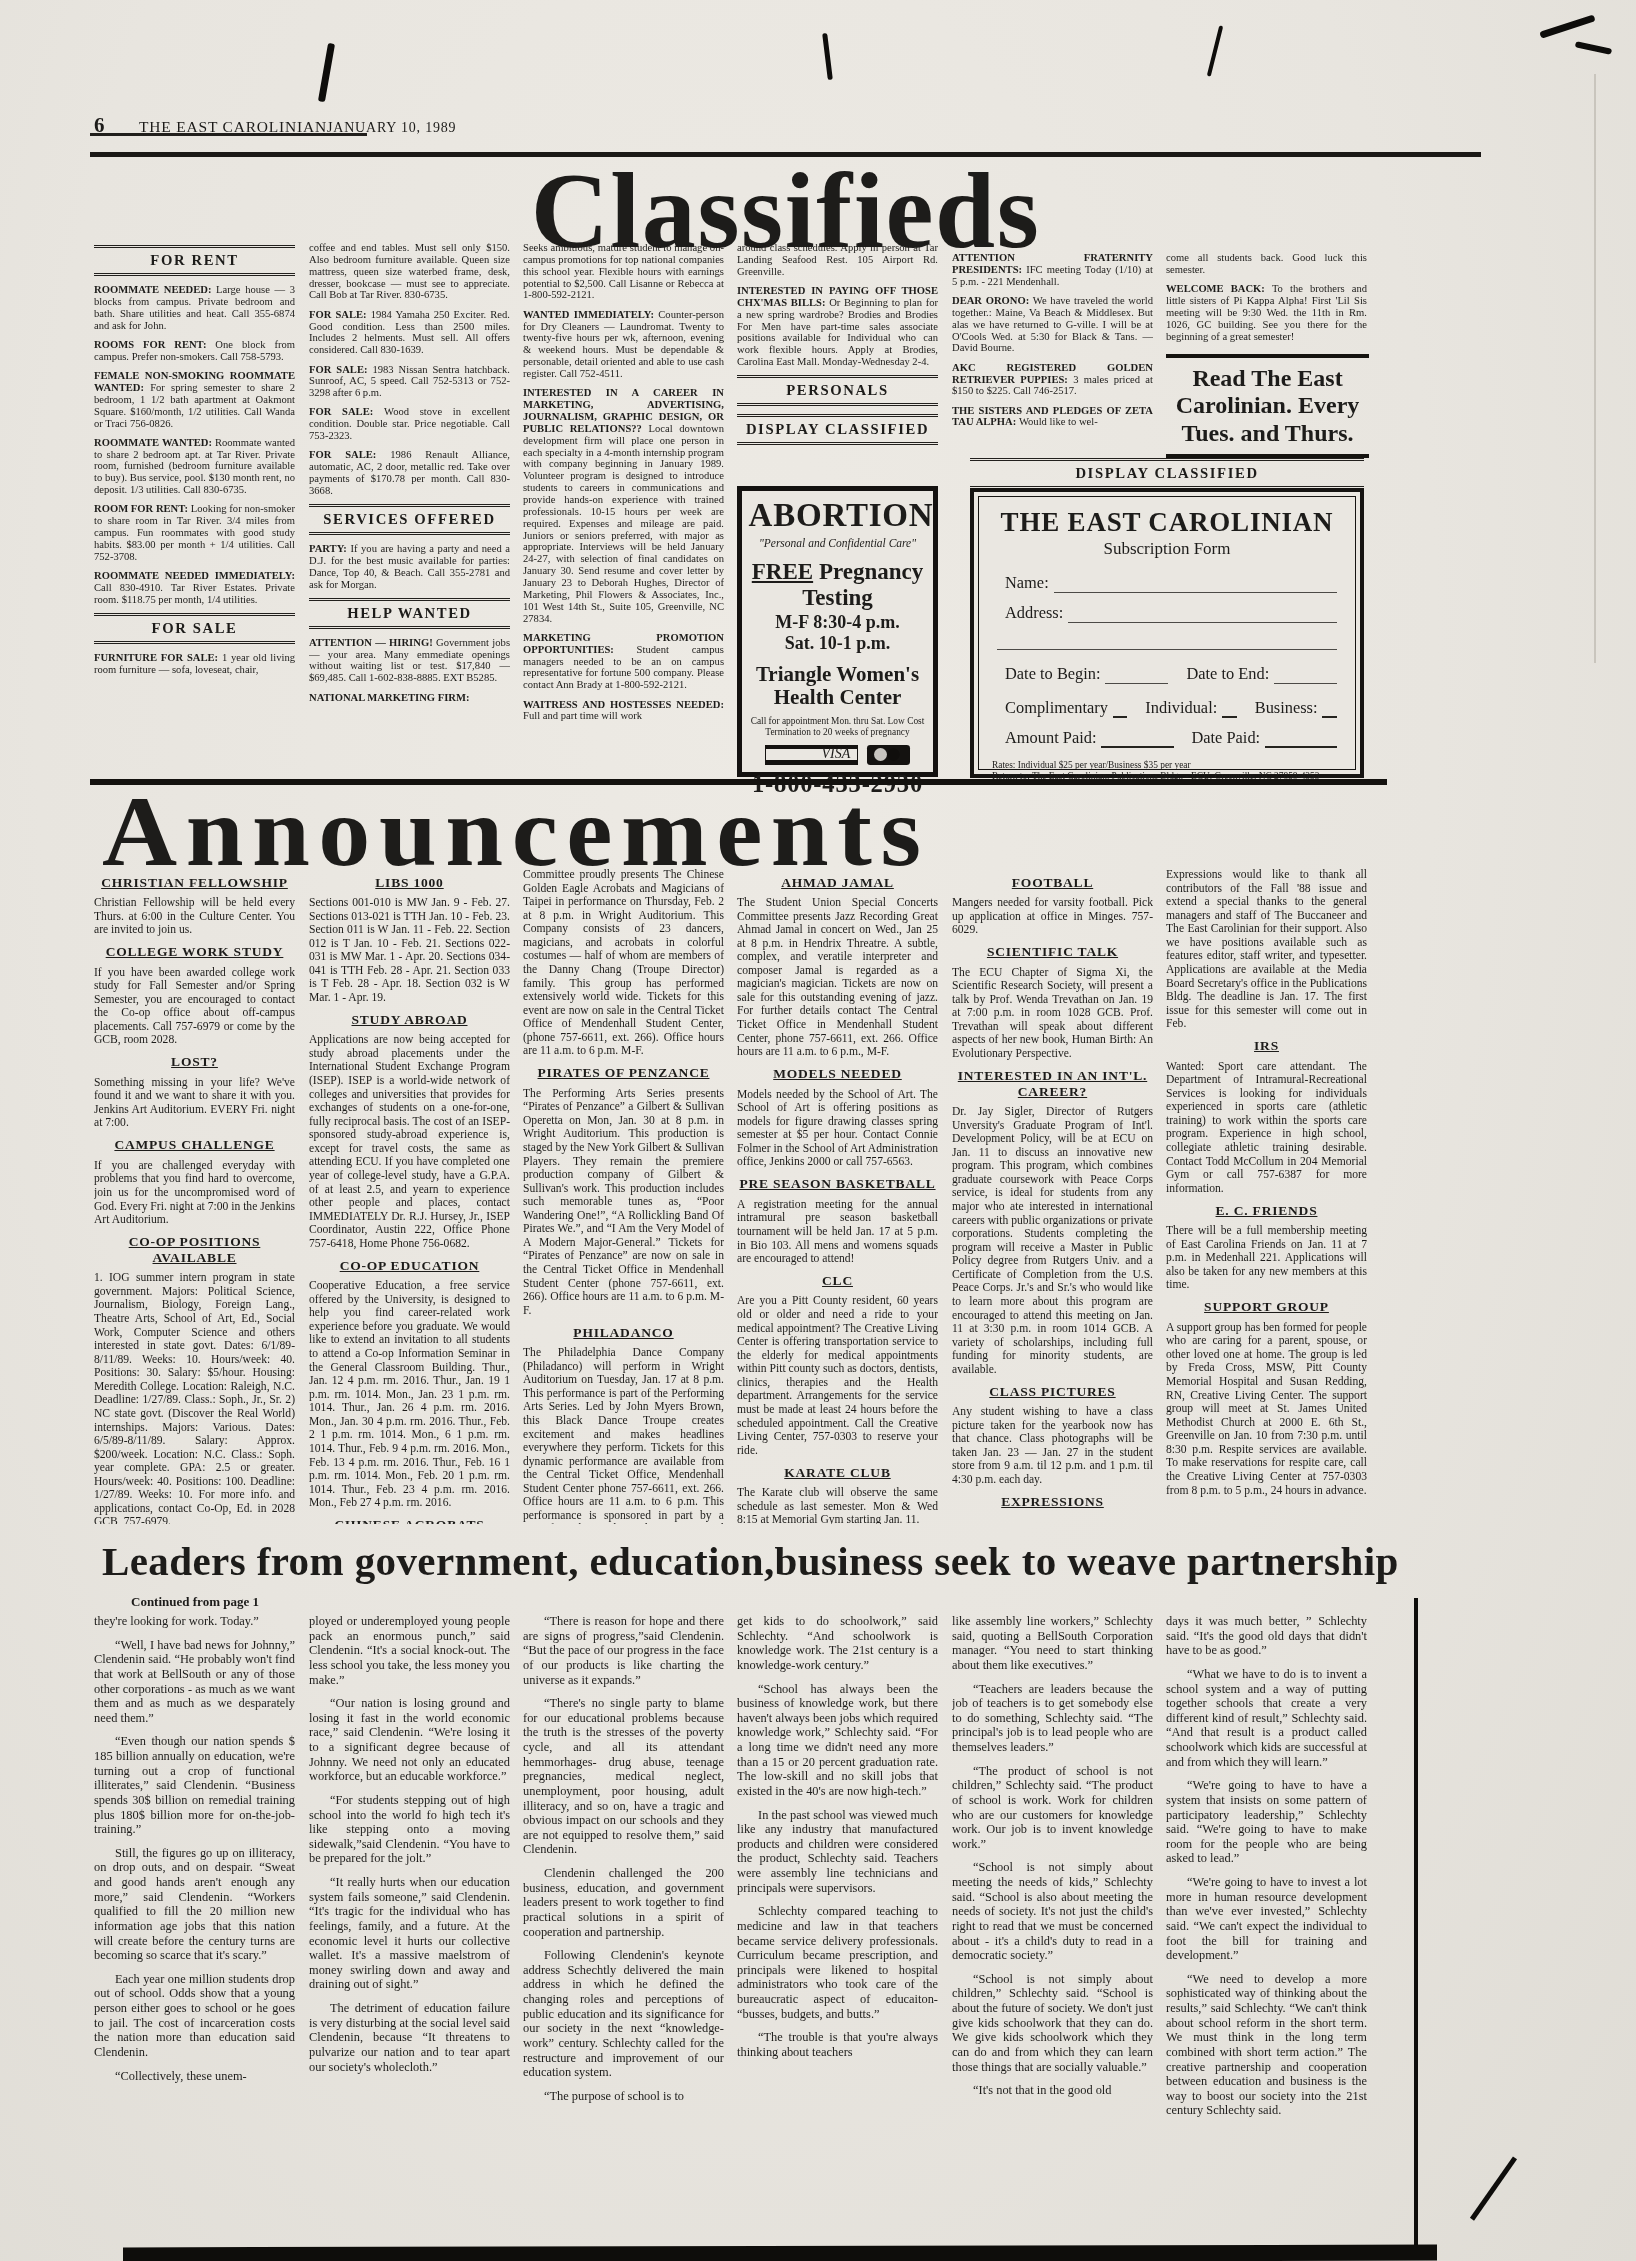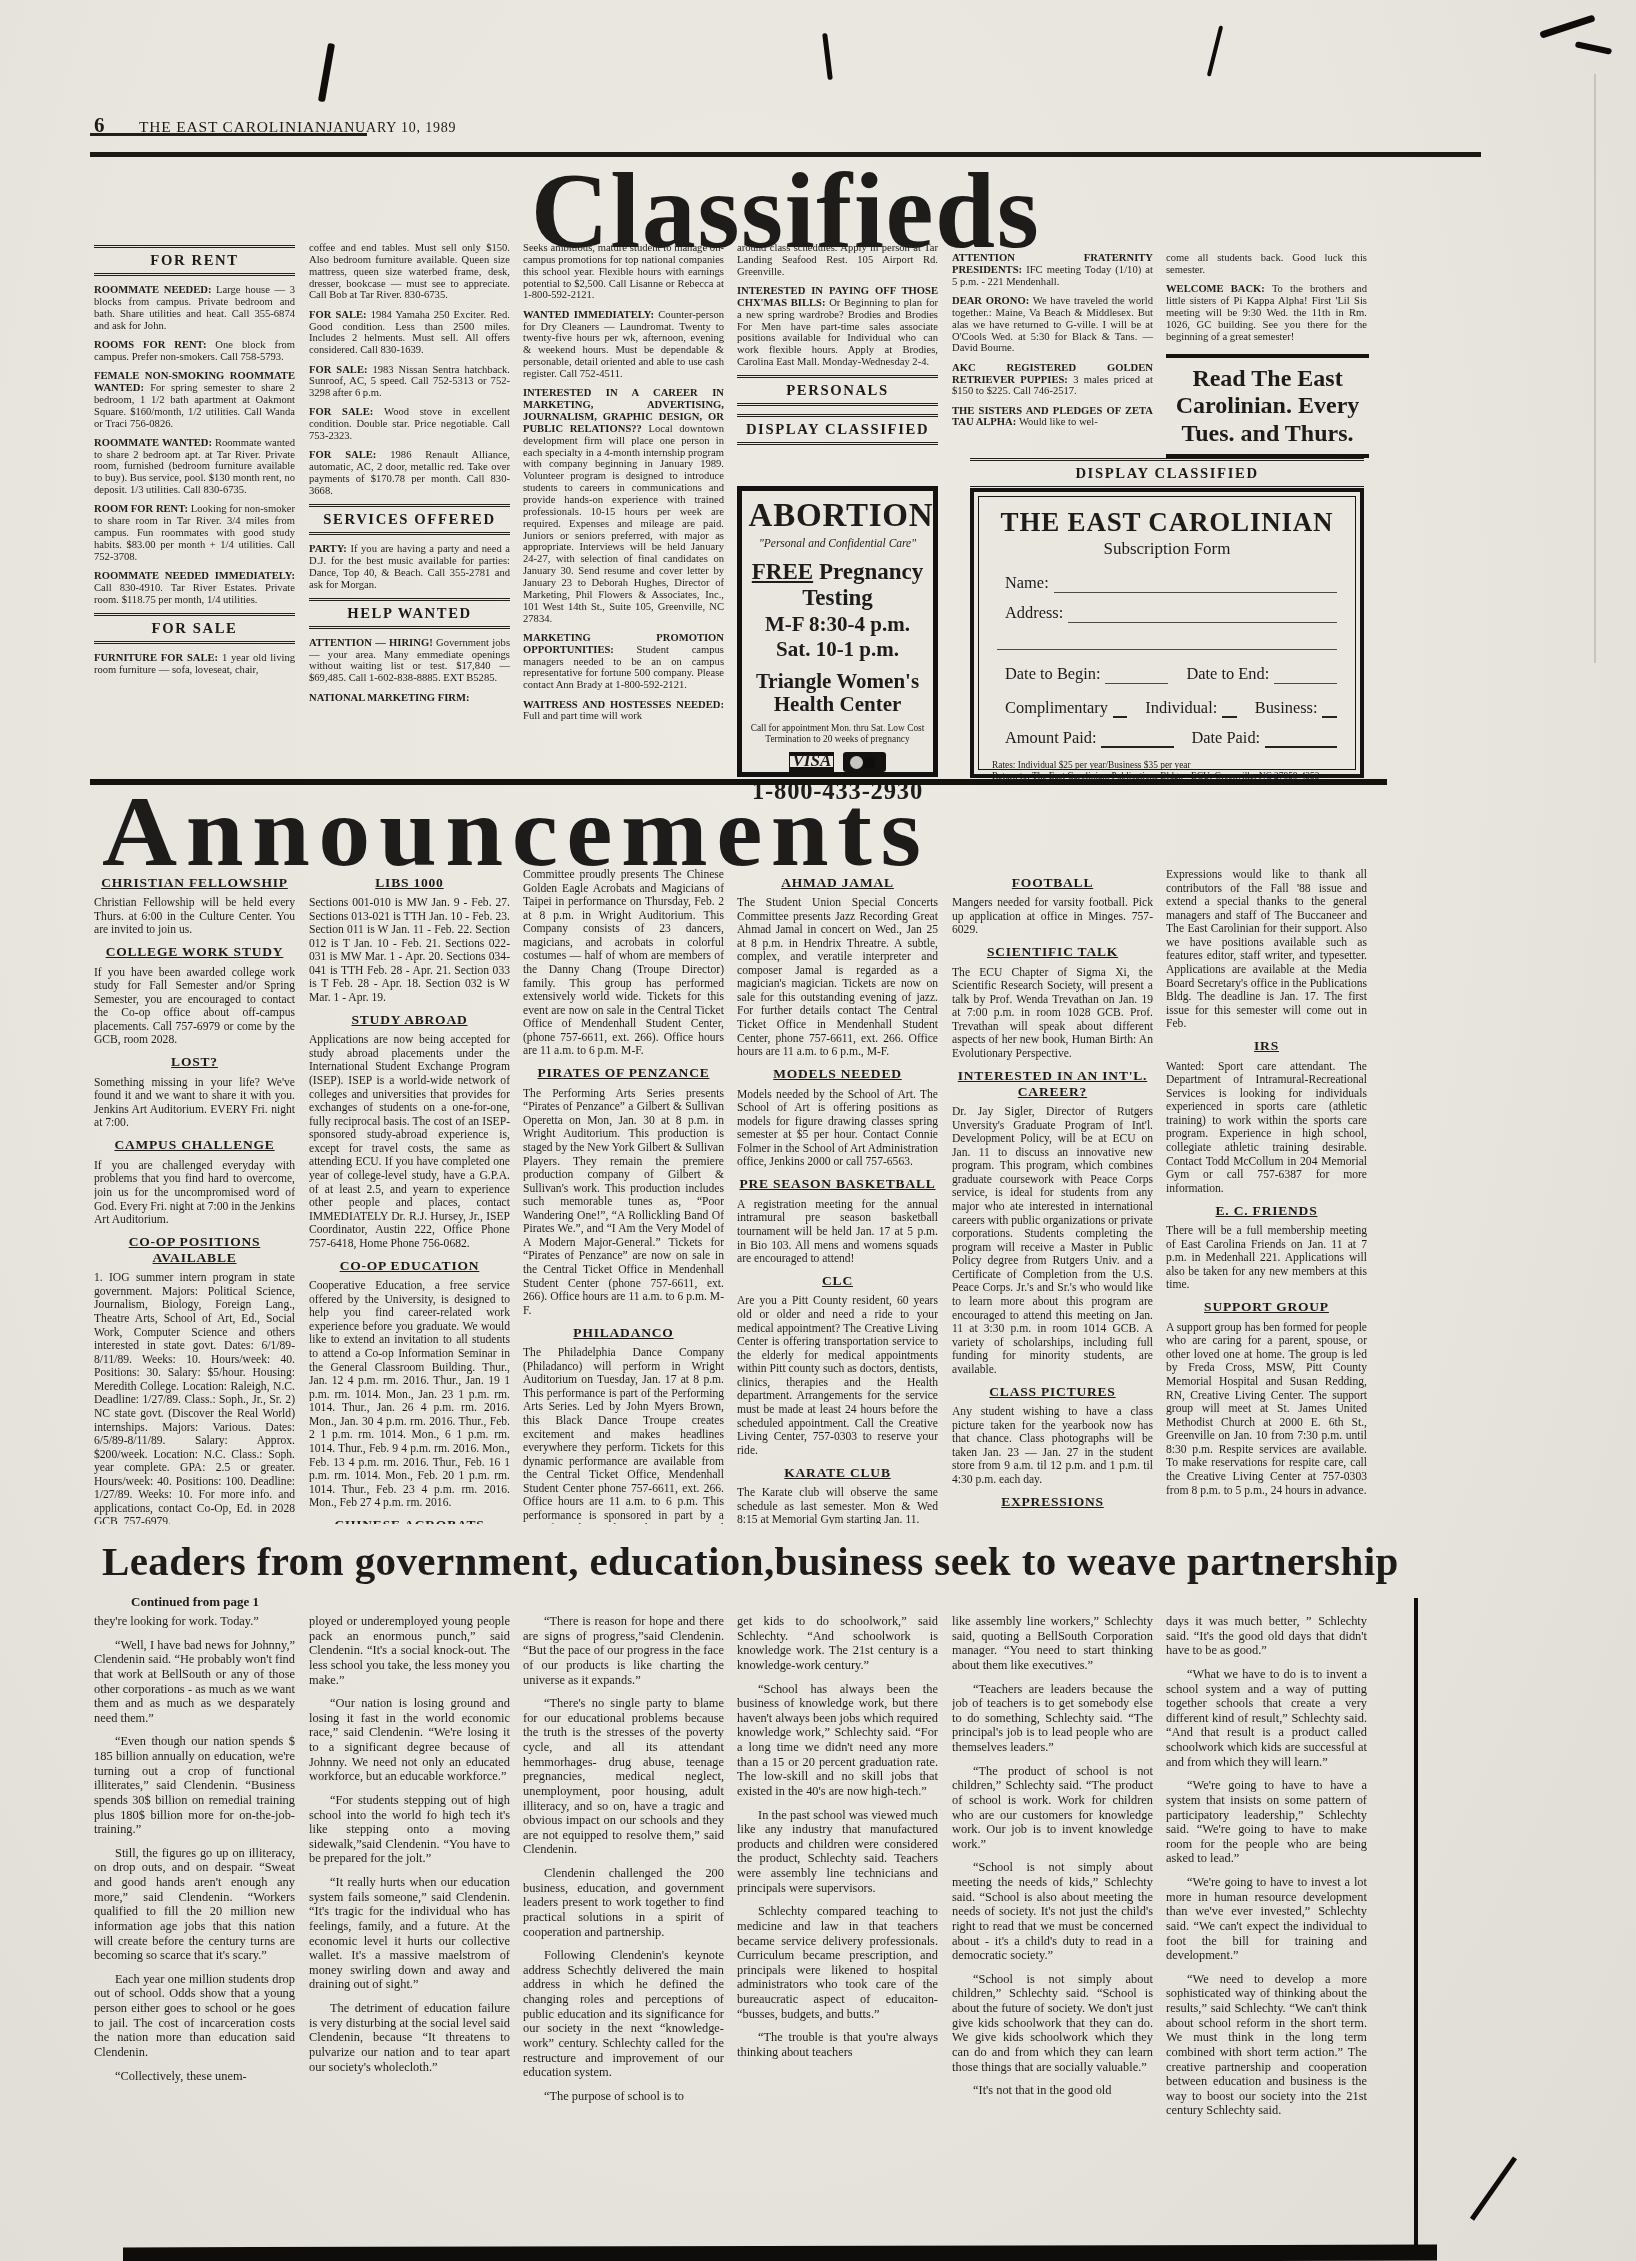--- a/index.html
+++ b/index.html
@@ -37,27 +37,27 @@
     text-decoration:underline;margin:6.5px 0 5.7px 0;}
   .art-p{text-indent:21px;margin:0 0 9px 0;}
   .art-p.noind{text-indent:0;}
   
   .ab-ad{position:absolute;left:737px;top:486px;width:201px;height:291px;
     border:5.7px solid #141210;background:#eae7e1;box-sizing:border-box;padding:8.2px 6.5px 4.9px;text-align:center;}
   .ab-ad .t{font-size:33px;font-weight:bold;letter-spacing:0.8px;line-height:1;}
   .ab-ad .sub{font-style:italic;font-size:11.5px;margin-top:4.9px;}
   .ab-ad .free{font-size:23px;font-weight:bold;margin-top:9.8px;line-height:1.15;}
   .ab-ad .free u{text-decoration:underline;}
-  .ab-ad .hrs{font-size:21px;font-weight:bold;line-height:1.2;}
+  .ab-ad .hrs{font-size:18px;font-weight:bold;line-height:1.2;}
   .ab-ad .clinic{font-size:21px;font-weight:bold;line-height:1.1;margin-top:8.2px;}
   .ab-ad .note{font-size:9.4px;margin-top:6.5px;line-height:1.2;}
   .cards{display:flex;justify-content:center;gap:8.2px;margin-top:6.5px;align-items:center;}
   .visa{width:43px;height:18px;border:1.6px solid #141210;position:relative;
-    font-style:italic;font-weight:bold;font-size:17px;line-height:16.4px;background:
-    linear-gradient(#141210 0 2.5px,transparent 2.5px 14px,#141210 14px 16.4px);}
+    font-style:italic;font-weight:normal;font-size:14px;line-height:16.4px;background:
+    linear-gradient(#141210 0 2.5px,transparent 2.5px 14px,#141210 14px 16.4px); padding-left: 48px;}
   .mc{width:43px;height:19.6px;background:#141210;border-radius:3.3px;position:relative;}
   .mc i{position:absolute;top:3.3px;width:13px;height:13px;border-radius:50%;background:#e8e5df;opacity:.85;}
   .mc i.l{left:7.4px;} .mc i.r{left:20.5px;mix-blend-mode:multiply;background:#bdb9b1;}
   .ab-ad .phone{font-size:24.6px;font-weight:bold;margin-top:4.9px;letter-spacing:0.8px;}
   
   .dc-right{position:absolute;left:970px;top:455px;width:394px;}
   .sub-form{position:absolute;left:970px;top:488px;width:394px;height:290px;box-sizing:border-box;
     border:4.9px solid #161412;outline:1.6px solid #161412;outline-offset:-9.8px;
     padding:14.7px 18px 8.2px;background:#eae7e1;}
   .sub-form .t{text-align:center;font-size:27px;font-weight:bold;letter-spacing:0.8px;}

